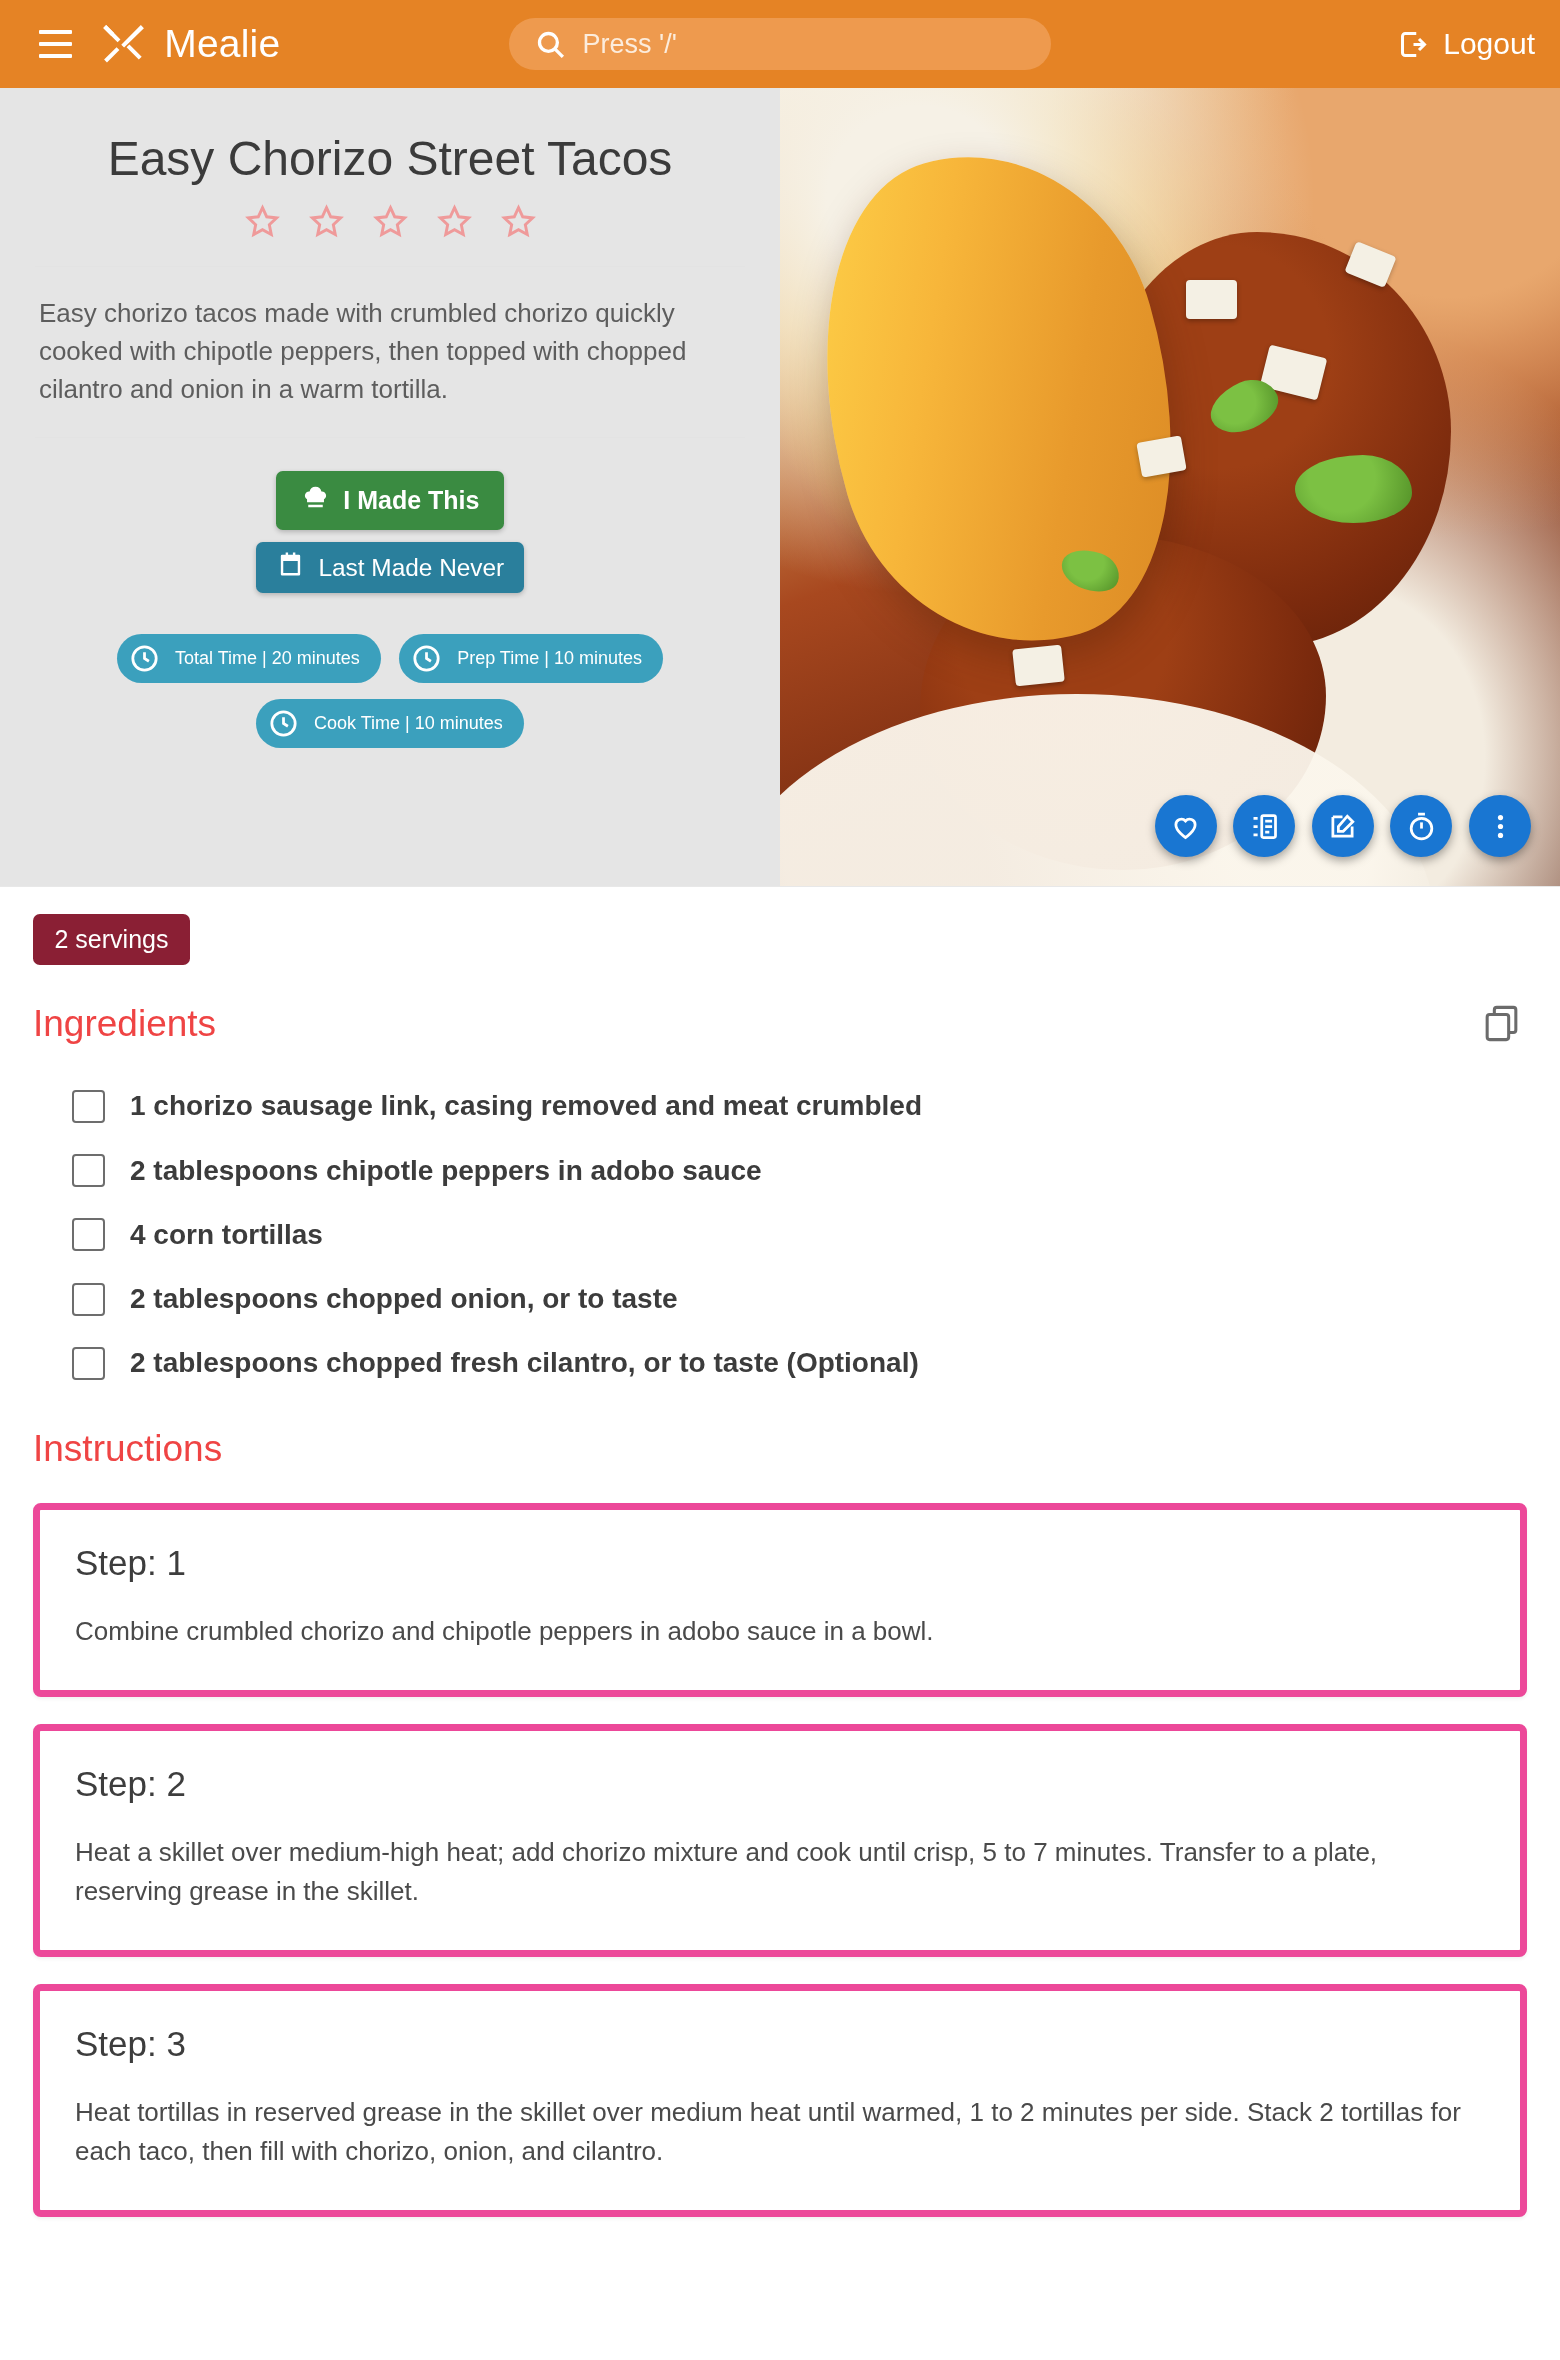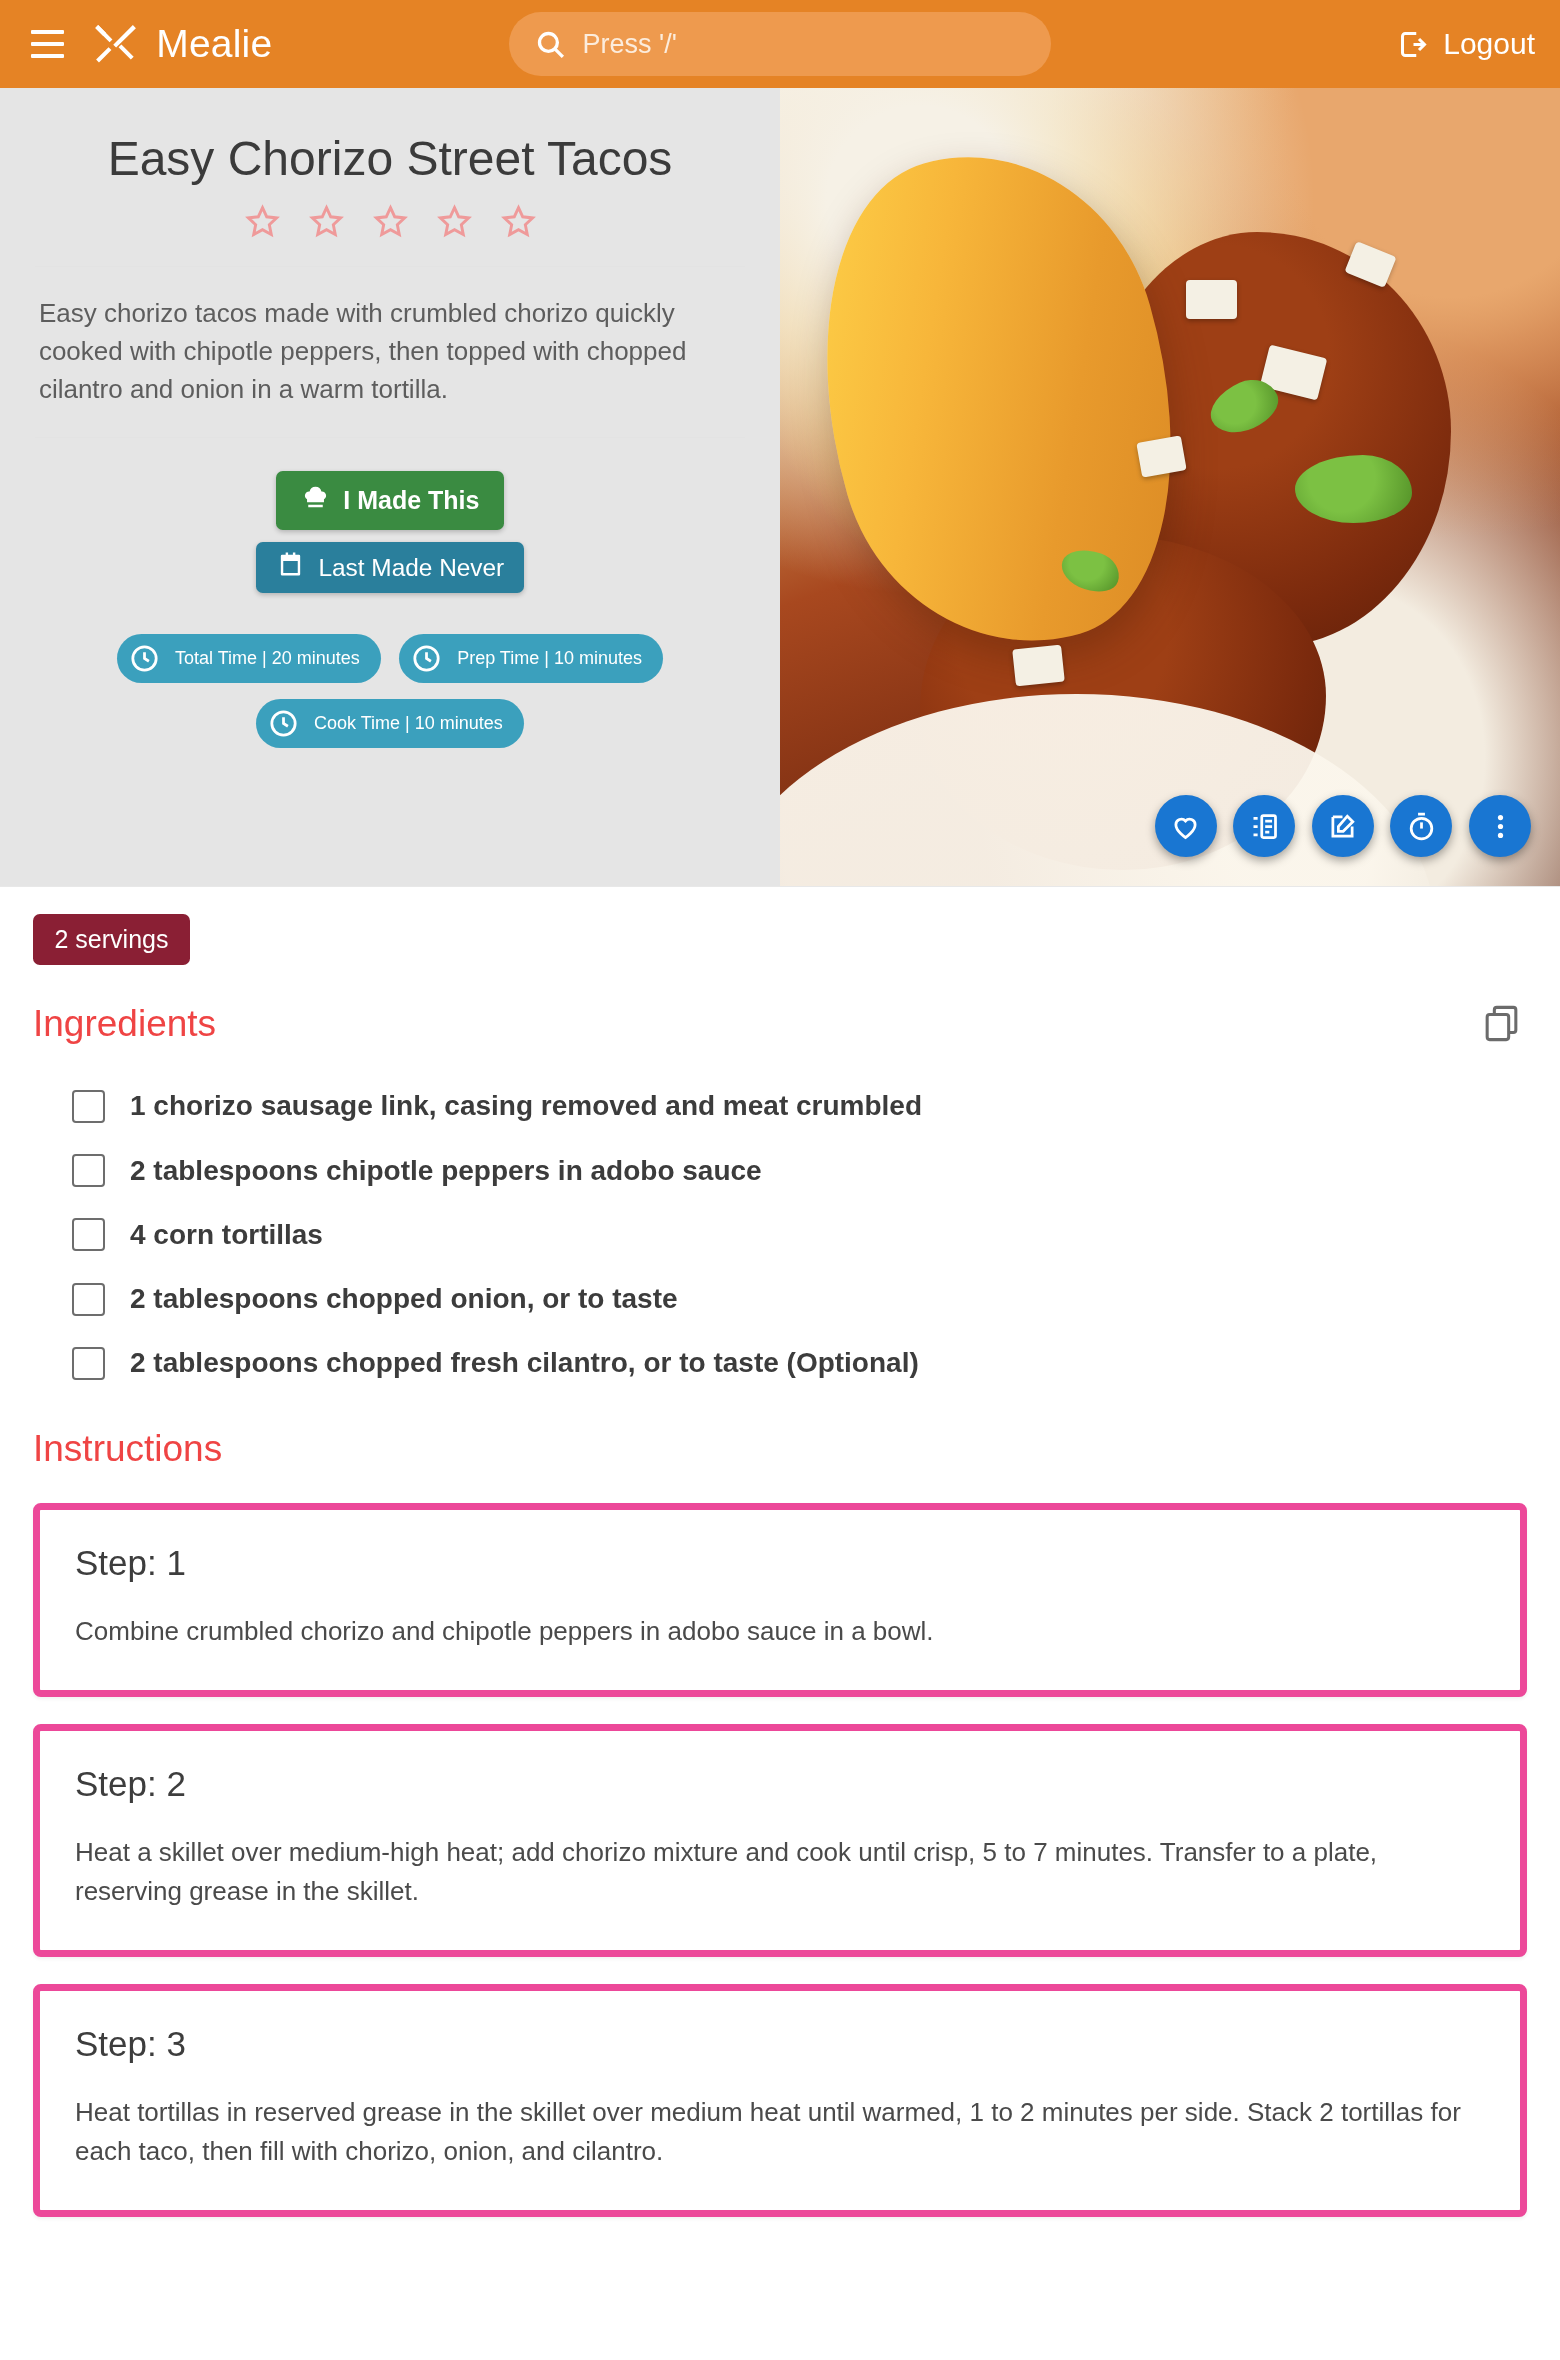--- a/index.html
+++ b/index.html
@@ -10,21 +10,21 @@
     font-family: "Liberation Sans", sans-serif;
   }
   body { position: relative; overflow-x: hidden; }
 
   
   .appbar {
     height: 88px;
     background: #e58325;
     display: flex;
     align-items: center;
-    padding: 0 19px;
+    padding: 0 27px;
     color: #fff;
     position: relative;
   }
   .hamburger {
     width: 57px; height: 57px;
     display: flex; flex-direction: column;
     justify-content: center; align-items: center;
     gap: 7.8px;
     cursor: pointer;
     margin-right: 13.7px;
@@ -40,21 +40,21 @@
   }
   .brand-title {
     font-size: 39px;
     font-weight: 400;
     letter-spacing: 0.2px;
   }
   .searchbox {
     position: absolute;
     left: 780px;
     transform: translateX(-50%);
-    width: 542px; height: 64px;
+    width: 542px; height: 52px;
     background: #ee9a4e;
     border-radius: 32px;
     display: flex; align-items: center;
     padding: 0 25px;
     cursor: text;
   }
   .searchbox .sicon { width: 33px; height: 33px; margin-right: 15.6px; flex: none; }
   .searchbox .sph {
     color: #fdf1e4;
     font-size: 27px;

